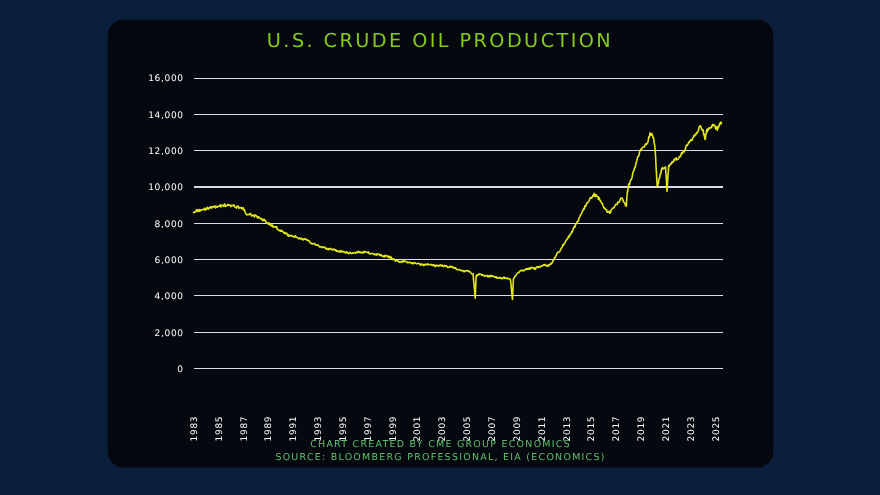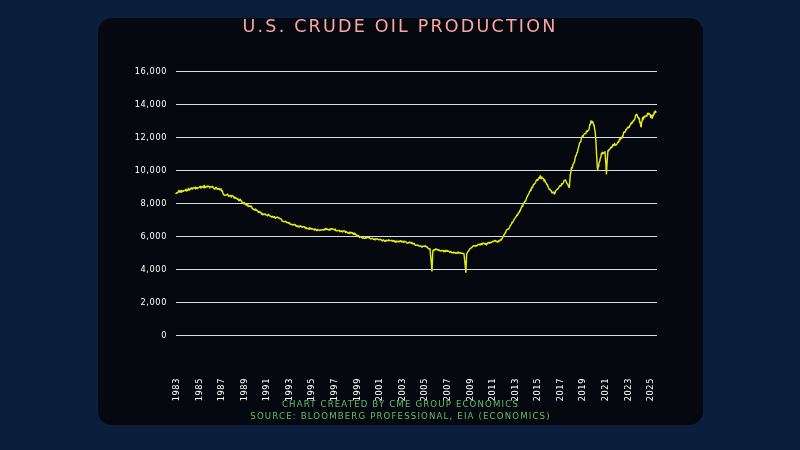--- a/index.html
+++ b/index.html
@@ -25,24 +25,24 @@
     top: 18px;
     width: 605px;
     height: 407px;
     background: #05090f;
     border-radius: 14px;
     overflow: hidden;
   }
   #chart-title {
     position: absolute;
     left: 0;
-    top: 16px;
+    top: 28px;
     width: 800px;
     text-align: center;
-    color: #fca5a5;
+    color: #84cc16;
     font-size: 17.5px;
     letter-spacing: 2.2px;
     font-weight: 400;
     white-space: nowrap;
   }
   #plot-wrap {
     position: absolute;
     left: 0;
     top: 0;
     width: 800px;

